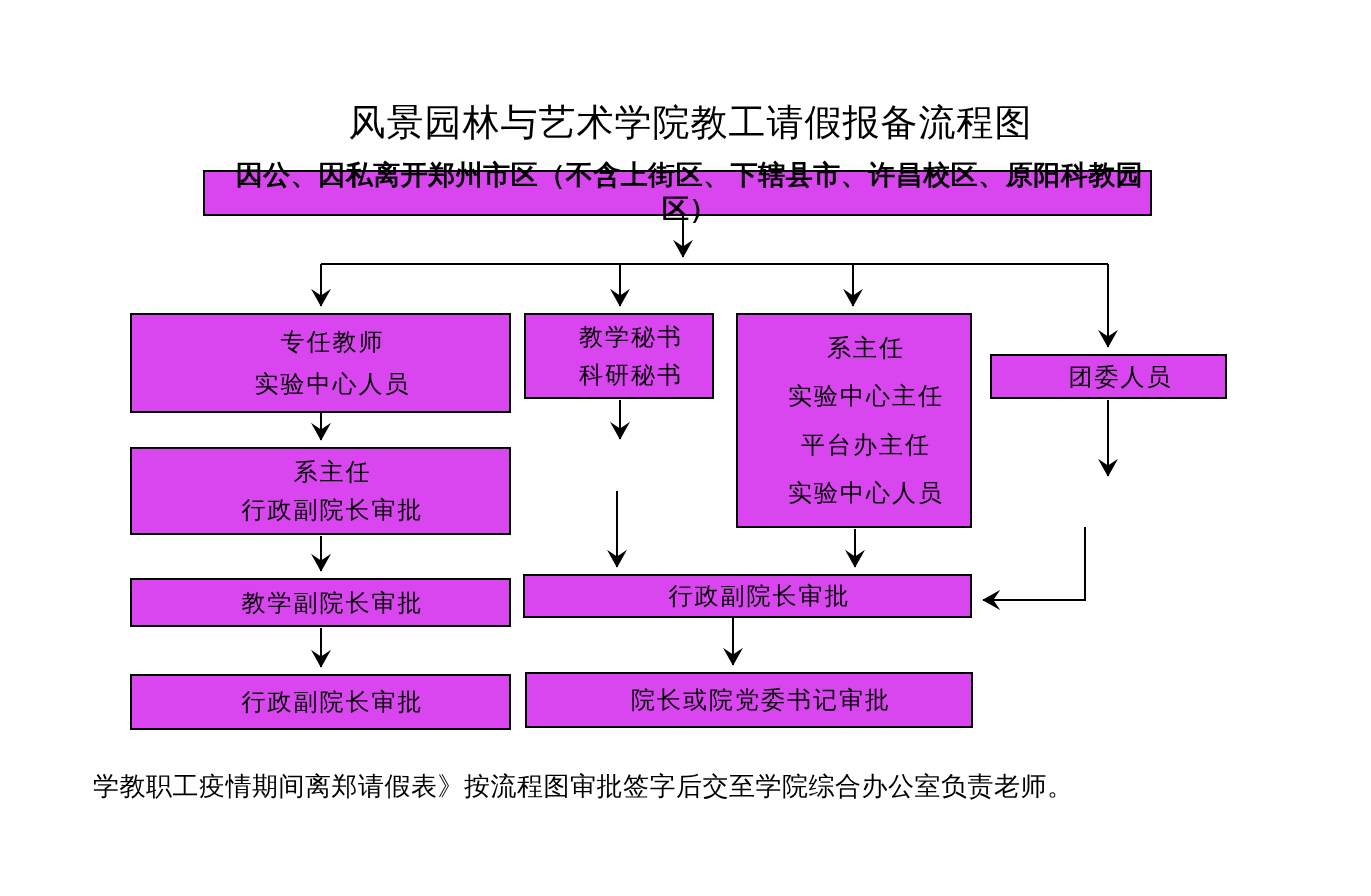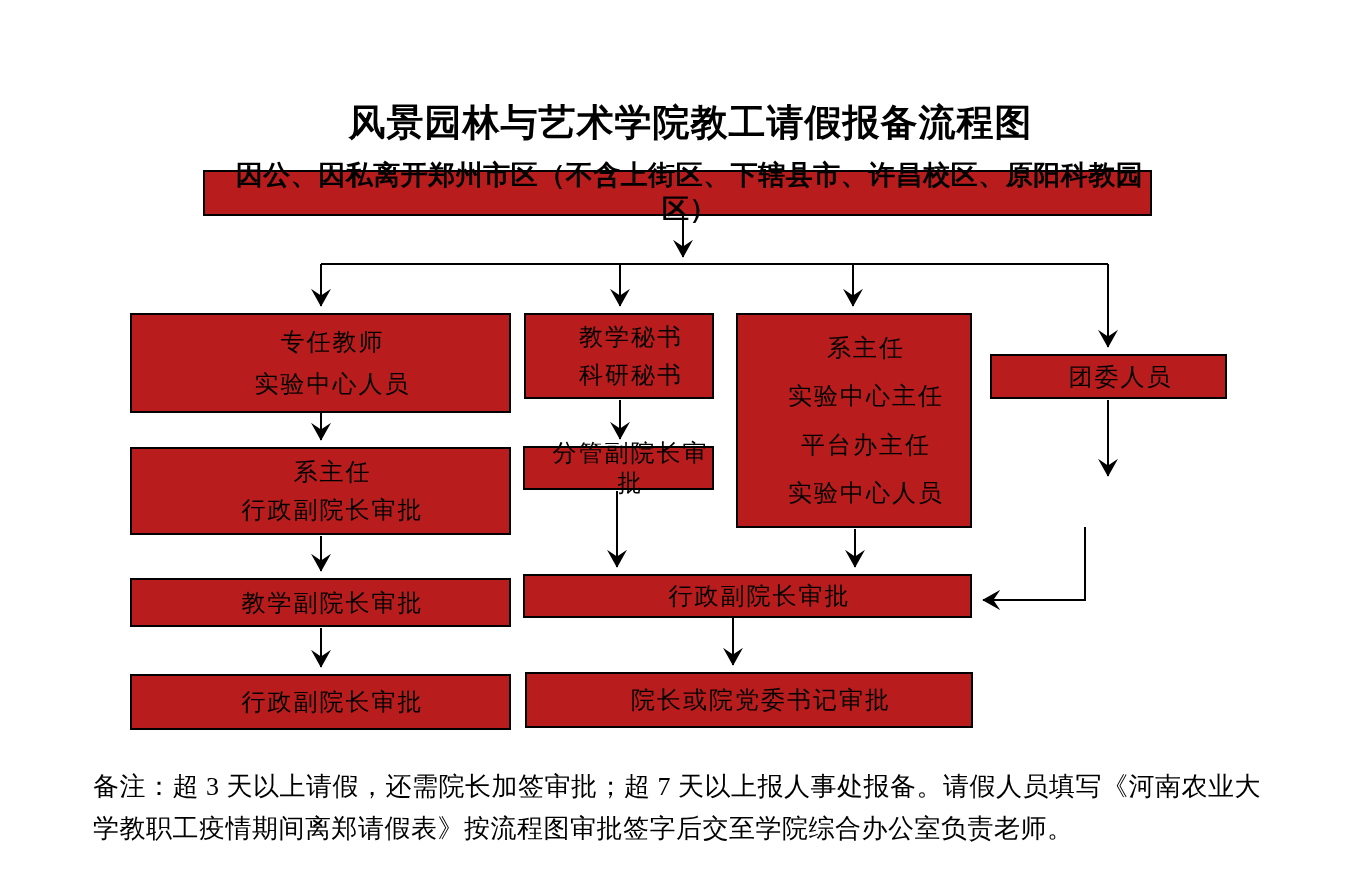--- a/index.html
+++ b/index.html
@@ -8,37 +8,37 @@
     width:1371px;height:896px;
     background:#ffffff;
     overflow:hidden;
     color:#000;
   }
   .title{
     position:absolute;
     left:10px;top:101px;width:1361px;
     text-align:center;
     font-family:"Liberation Sans", sans-serif;
-    font-weight:bold;
+    font-weight:normal;
     font-size:37px;
     line-height:44px;
     letter-spacing:1px;
   }
   .connectors{
     position:absolute;left:0;top:0;
     pointer-events:none;
   }
   .connectors line, .connectors path.link{
     stroke:#000;stroke-width:2;fill:none;
   }
   .node{
     position:absolute;
     box-sizing:border-box;
     border:2px solid #000;
-    background:#b91c1c;
+    background:#d946ef;
     display:flex;
     flex-direction:column;
     align-items:center;
     justify-content:space-evenly;
     text-align:center;
     font-family:"Liberation Serif", serif;
     font-size:24px;
     letter-spacing:2px;
     line-height:1.25;
     padding-left:24px;
@@ -110,23 +110,20 @@
 
   <div class="node single" style="left:130px;top:674px;width:381px;height:56px;">
     <span>行政副院长审批</span>
   </div>
 
   <div class="node" style="left:524px;top:313px;width:190px;height:86px;align-items:center;">
     <div>教学秘书</div>
     <div>科研秘书</div>
   </div>
 
-  <div class="node single" style="left:523px;top:446px;width:191px;height:44px;">
-    <span>分管副院长审批</span>
-  </div>
 
   <div class="node" style="left:736px;top:313px;width:236px;height:215px;">
     <div>系主任</div>
     <div>实验中心主任</div>
     <div>平台办主任</div>
     <div>实验中心人员</div>
   </div>
 
   <div class="node single" style="left:990px;top:354px;width:237px;height:45px;">
     <span>团委人员</span>
@@ -135,17 +132,16 @@
 
   <div class="node single" style="left:523px;top:574px;width:449px;height:44px;">
     <span>行政副院长审批</span>
   </div>
 
   <div class="node single" style="left:525px;top:672px;width:448px;height:56px;">
     <span>院长或院党委书记审批</span>
   </div>
 
   <div class="note">
-    <div>备注：超 3 天以上请假，还需院长加签审批；超 7 天以上报人事处报备。请假人员填写《河南农业大</div>
     <div>学教职工疫情期间离郑请假表》按流程图审批签字后交至学院综合办公室负责老师。</div>
   </div>
 
 </div>
 
 </body></html>

